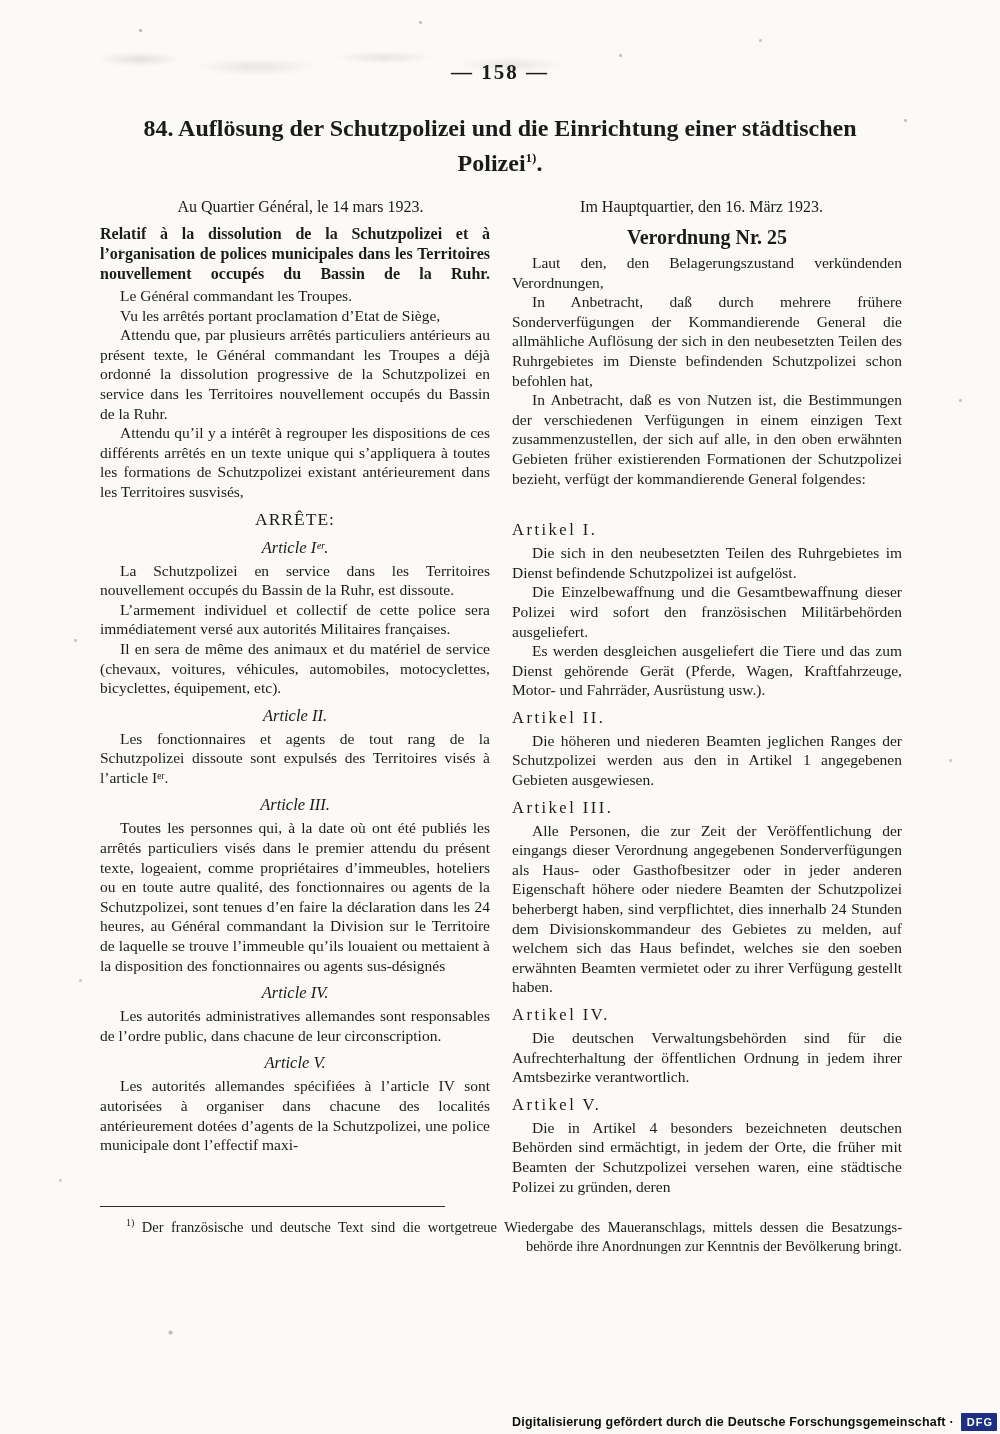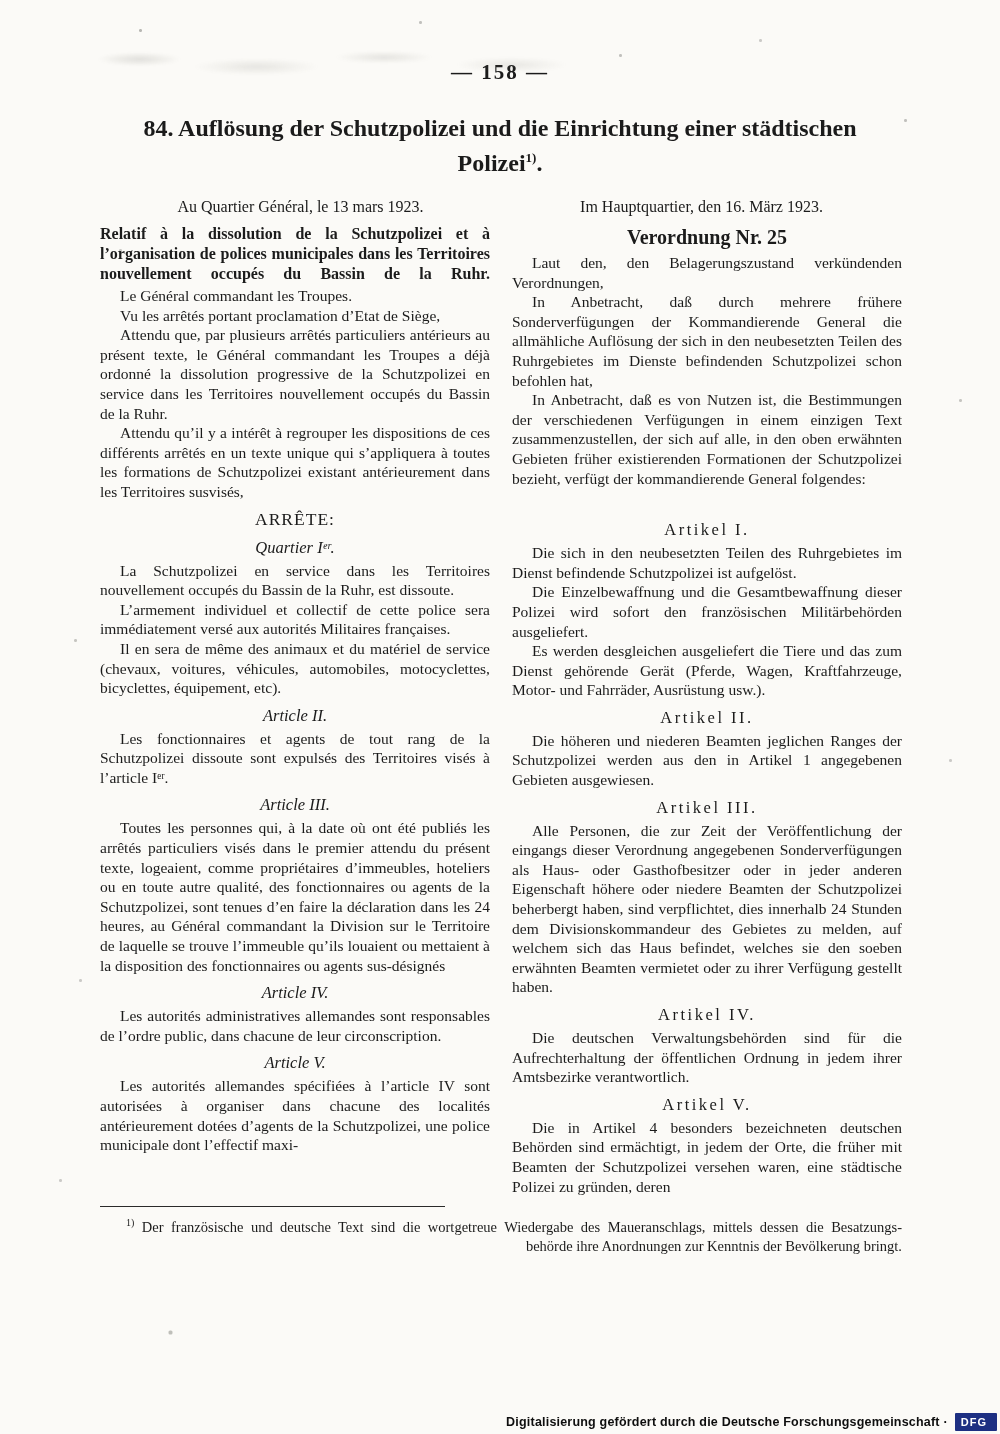--- a/index.html
+++ b/index.html
@@ -86,21 +86,21 @@
     letter-spacing:1px;
     margin:7px 0 2px 0;
   }
   .art-heading{
     text-align:center;
     font-style:italic;
     font-size:16.5px;
     margin:8px 0 3px 0;
   }
   .artikel-heading{
-    text-align:center;
+    text-align:left;
     font-size:16.5px;
     letter-spacing:2.5px;
     margin:8px 0 3px 0;
   }
   .artikel-heading.first{margin-top:32px;}
 
   .footnote-rule{
     border:none;border-top:1.6px solid #2a2a2a;
     width:345px;margin:10px 0 6px 0;
   }
@@ -116,54 +116,54 @@
     position:absolute;
     right:3px;bottom:3px;
     display:flex;align-items:center;gap:7px;
     font-family:"Liberation Sans","DejaVu Sans",sans-serif;
   }
   .dfg-footer .dfg-text{font-size:12.5px;font-weight:bold;color:#0e0e0e;letter-spacing:.2px;padding-left:32px;}
   .dfg-logo{
     display:inline-block;
     color:#fff;
     font-size:11px;font-weight:bold;letter-spacing:1px;
-    padding:3px 10px 3px 6px;
+    padding:3px 4px 3px 6px;
     border-radius:1px;
   }
 </style>
 </head>
 <body>
 
 <div class="page">
   <div class="smudge"></div>
   <div class="specks"></div>
 
   <div class="pagenum">— 158 —</div>
 
   <div class="title">
     <div>84. Auflösung der Schutzpolizei und die Einrichtung einer städtischen</div>
     <div><span>Polizei</span><sup>1)</sup><span>.</span></div>
   </div>
 
   <div class="content">
     <div class="datelines">
-      <div>Au Quartier Général, le 13 mars 1923.</div>
+      <div>Au Quartier Général, le 14 mars 1923.</div>
       <div>Im Hauptquartier, den 16. März 1923.</div>
     </div>
 
     <div class="columns">
 
       <div class="col">
         <div class="lead justify-last">Relatif à la dissolution de la Schutzpolizei et à l’organisation de polices municipales dans les Territoires nouvellement occupés du Bassin de la Ruhr.</div>
         <p>Le Général commandant les Troupes.</p>
         <p>Vu les arrêtés portant proclamation d’Etat de Siège,</p>
         <p>Attendu que, par plusieurs arrêtés particuliers antérieurs au présent texte, le Général commandant les Troupes a déjà ordonné la dissolution progressive de la Schutzpolizei en service dans les Territoires nouvellement occupés du Bassin de la Ruhr.</p>
         <p>Attendu qu’il y a intérêt à regrouper les dispositions de ces différents arrêtés en un texte unique qui s’appliquera à toutes les formations de Schutzpolizei existant antérieurement dans les Territoires susvisés,</p>
         <div class="arrete">ARRÊTE:</div>
-        <div class="art-heading">Quartier Iᵉʳ.</div>
+        <div class="art-heading">Article Iᵉʳ.</div>
         <p>La Schutzpolizei en service dans les Territoires nouvellement occupés du Bassin de la Ruhr, est dissoute.</p>
         <p>L’armement individuel et collectif de cette police sera immédiatement versé aux autorités Militaires françaises.</p>
         <p>Il en sera de même des animaux et du matériel de service (chevaux, voitures, véhicules, automobiles, motocyclettes, bicyclettes, équipement, etc).</p>
         <div class="art-heading">Article II.</div>
         <p>Les fonctionnaires et agents de tout rang de la Schutzpolizei dissoute sont expulsés des Territoires visés à l’article Iᵉʳ.</p>
         <div class="art-heading">Article III.</div>
         <p>Toutes les personnes qui, à la date où ont été publiés les arrêtés particuliers visés dans le premier attendu du présent texte, logeaient, comme propriétaires d’immeubles, hoteliers ou en toute autre qualité, des fonctionnaires ou agents de la Schutzpolizei, sont tenues d’en faire la déclaration dans les 24 heures, au Général commandant la Division sur le Territoire de laquelle se trouve l’immeuble qu’ils louaient ou mettaient à la disposition des fonctionnaires ou agents sus-désignés</p>
         <div class="art-heading">Article IV.</div>
         <p>Les autorités administratives allemandes sont responsables de l’ordre public, dans chacune de leur circonscription.</p>
         <div class="art-heading">Article V.</div>

